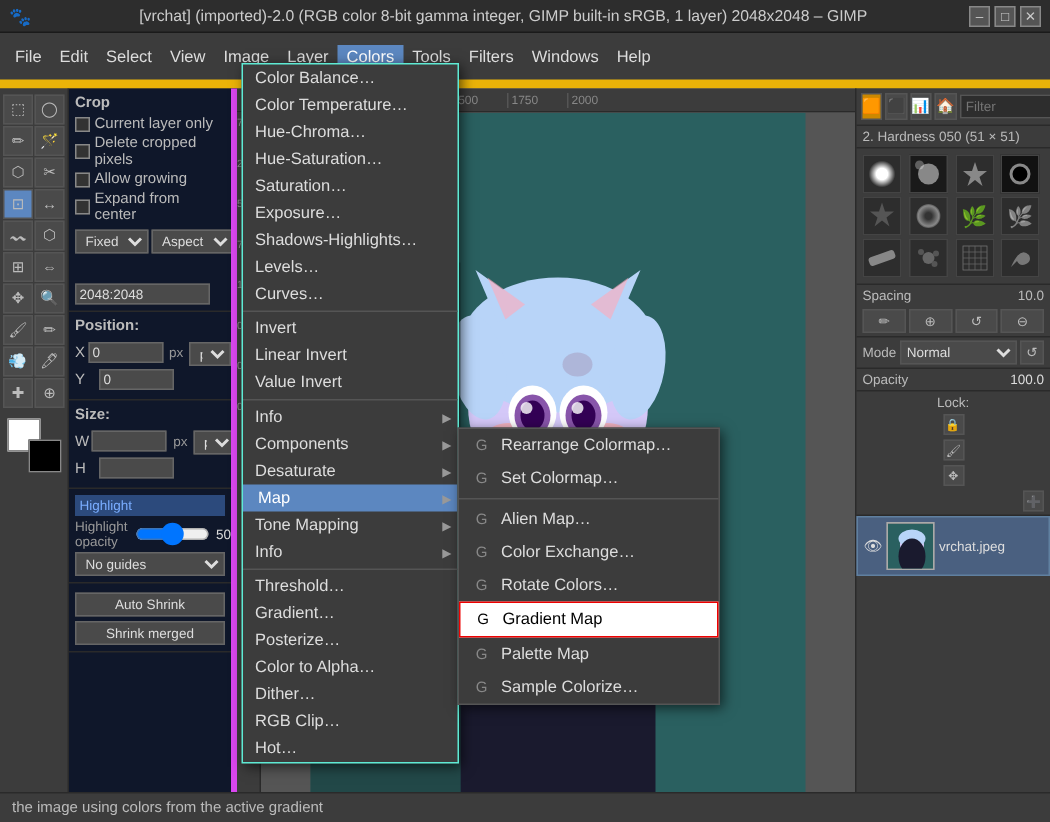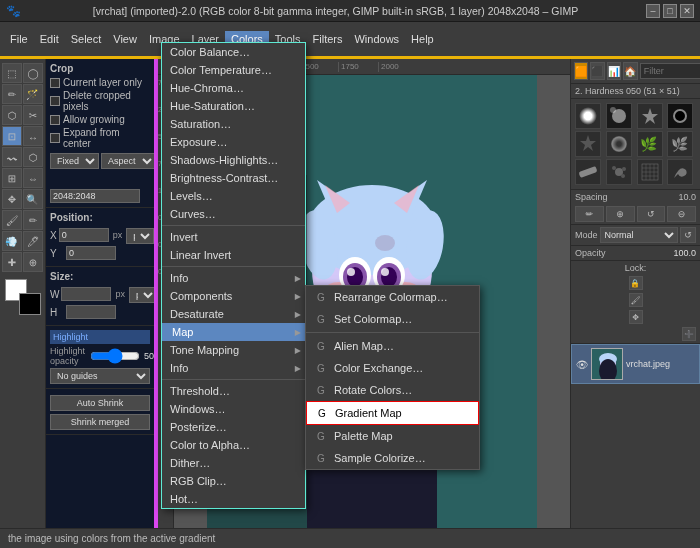--- a/index.html
+++ b/index.html
@@ -47,21 +47,21 @@
       color: #ccc;
     }
 
     
     .menu-bar {
       background: #3c3c3c;
       height: 37px;
       display: flex;
       align-items: center;
       padding: 0 4px;
-      border-bottom: 3px solid #eab308;
+      border-bottom: 6px solid #eab308;
     }
     .menu-item {
       padding: 2px 6px;
       cursor: pointer;
       font-size: 11px;
       color: #ddd;
     }
     .menu-item.active-colors {
       background: #5c87c0;
       color: #fff;
@@ -880,36 +880,36 @@
 </div>
 
 <div class="dropdown-colors">
   <div class="dropdown-item">Color Balance…</div>
   <div class="dropdown-item">Color Temperature…</div>
   <div class="dropdown-item">Hue-Chroma…</div>
   <div class="dropdown-item">Hue-Saturation…</div>
   <div class="dropdown-item">Saturation…</div>
   <div class="dropdown-item">Exposure…</div>
   <div class="dropdown-item">Shadows-Highlights…</div>
-  <div class="dropdown-item">Brightness-Contrast…</div>
   <div class="dropdown-item">Levels…</div>
   <div class="dropdown-item">Curves…</div>
   <div class="dropdown-divider"></div>
   <div class="dropdown-item">Invert</div>
   <div class="dropdown-item">Linear Invert</div>
+  <div class="dropdown-item">Value Invert</div>
   <div class="dropdown-divider"></div>
   <div class="dropdown-item has-sub">Info</div>
   <div class="dropdown-item has-sub">Components</div>
   <div class="dropdown-item has-sub">Desaturate</div>
   <div class="dropdown-item has-sub" style="background:#5c87c0;color:#fff;padding-left:10px;">Map</div>
   <div class="dropdown-item has-sub">Tone Mapping</div>
   <div class="dropdown-item has-sub">Info</div>
   <div class="dropdown-divider"></div>
   <div class="dropdown-item">Threshold…</div>
-  <div class="dropdown-item">Windows…</div>
+  <div class="dropdown-item">Gradient…</div>
   <div class="dropdown-item">Posterize…</div>
   <div class="dropdown-item">Color to Alpha…</div>
   <div class="dropdown-item">Dither…</div>
   <div class="dropdown-item">RGB Clip…</div>
   <div class="dropdown-item">Hot…</div>
 </div>
 
 <div class="submenu-map">
   <div class="submenu-item">
     <span class="submenu-icon" style="color:#888;font-size:10px;">G</span>

